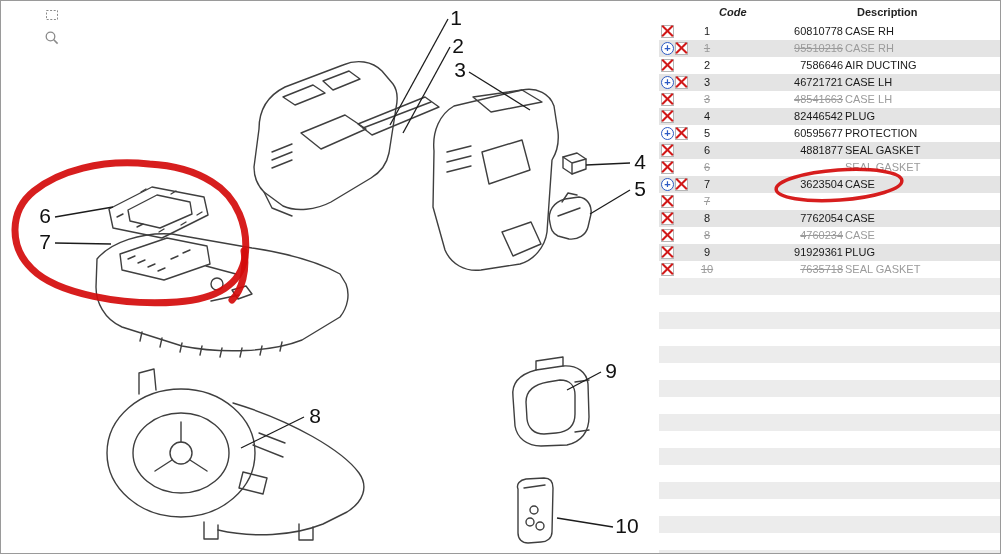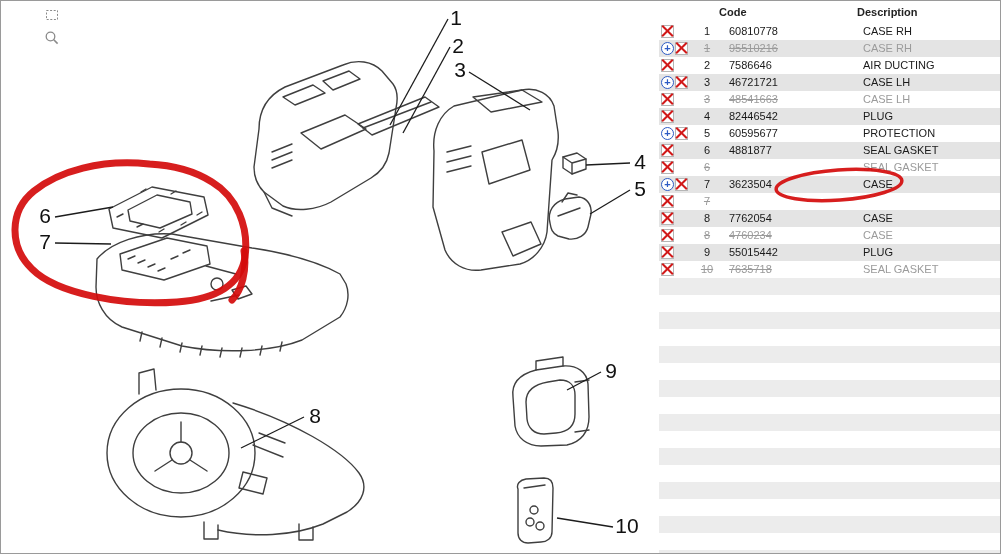--- a/index.html
+++ b/index.html
@@ -13,29 +13,29 @@
   .diagram-tools{position:absolute;left:42px;top:5px;display:flex;flex-direction:column;gap:5px;z-index:5;}
   .tool{width:18px;height:18px;display:flex;align-items:center;justify-content:center;background:#fff;}
   .diagram-svg{position:absolute;left:0;top:0;width:658px;height:552px;}
   .diagram-svg path,.diagram-svg circle,.diagram-svg ellipse,.diagram-svg rect{fill:none;stroke:#3f3f3f;stroke-width:1.4;stroke-linejoin:round;stroke-linecap:round;}
   .diagram-svg .leader{stroke:#1c1c1c;stroke-width:1.3;}
   .diagram-svg .red{stroke:#d40b0b;stroke-width:7;opacity:.92;stroke-linecap:round;}
   .diagram-svg text.callout{fill:#101010;stroke:none;font-size:21px;font-family:"Liberation Sans",sans-serif;text-anchor:middle;}
   
   .table-panel{position:absolute;left:658px;top:0;width:343px;height:552px;background:#fff;font-size:11px;}
   .thead{position:relative;height:22px;font-weight:bold;color:#222;}
-  .h-code{position:absolute;left:60px;top:5px;}
+  .h-code{position:absolute;left:60px;top:5px;font-style:italic;}
   .h-desc{position:absolute;left:198px;top:5px;text-align:right;}
   .rows .trow{display:flex;align-items:center;height:17px;line-height:17px;}
   .rows .trow:nth-child(even){background:#e4e4e4;}
   .cell{display:block;}
   .cell.icons{width:26px;display:flex;align-items:center;padding-left:2px;gap:1px;box-sizing:border-box;}
   .cell.num{width:44px;text-align:center;}
-  .cell.code{width:114px;text-align:left;}
-  .cell.desc{padding-left:20px;white-space:nowrap;}
+  .cell.code{width:114px;text-align:right;}
+  .cell.desc{padding-left:2px;white-space:nowrap;}
   .trow.sup{color:#9b9b9b;}
   .trow.sup .num,.trow.sup .code{text-decoration:line-through;}
   .filler{height:275px;background:repeating-linear-gradient(to bottom,#ececec 0,#ececec 17px,#ffffff 17px,#ffffff 34px);}
   
   .ic-nopic{width:11px;height:11px;border:1px solid #b5b5b5;background:#fff;position:relative;display:inline-block;flex:none;}
   .ic-nopic::before,.ic-nopic::after{content:"";position:absolute;left:-2px;top:4px;width:15px;height:2.2px;background:#d11919;}
   .ic-nopic::before{transform:rotate(45deg);}
   .ic-nopic::after{transform:rotate(-45deg);}
   .ic-zoom{width:11px;height:11px;border:1.5px solid #2d5bc4;border-radius:50%;background:#fff;position:relative;display:inline-block;flex:none;}
   .ic-zoom::before{content:"+";position:absolute;left:50%;top:50%;transform:translate(-50%,-54%);color:#2d5bc4;font-size:11px;font-weight:bold;line-height:1;}
@@ -297,21 +297,21 @@
         <span class="cell num">8</span>
         <span class="cell code">4760234</span>
         <span class="cell desc">CASE</span>
       </div>
 
       <div class="trow">
         <span class="cell icons">
             <span class="ic-nopic"></span>
           </span>
         <span class="cell num">9</span>
-        <span class="cell code">55015442</span>
+        <span class="cell code">91929361</span>
         <span class="cell desc">PLUG</span>
       </div>
 
       <div class="trow sup">
         <span class="cell icons">
             <span class="ic-nopic"></span>
           </span>
         <span class="cell num">10</span>
         <span class="cell code">7635718</span>
         <span class="cell desc">SEAL GASKET</span>

